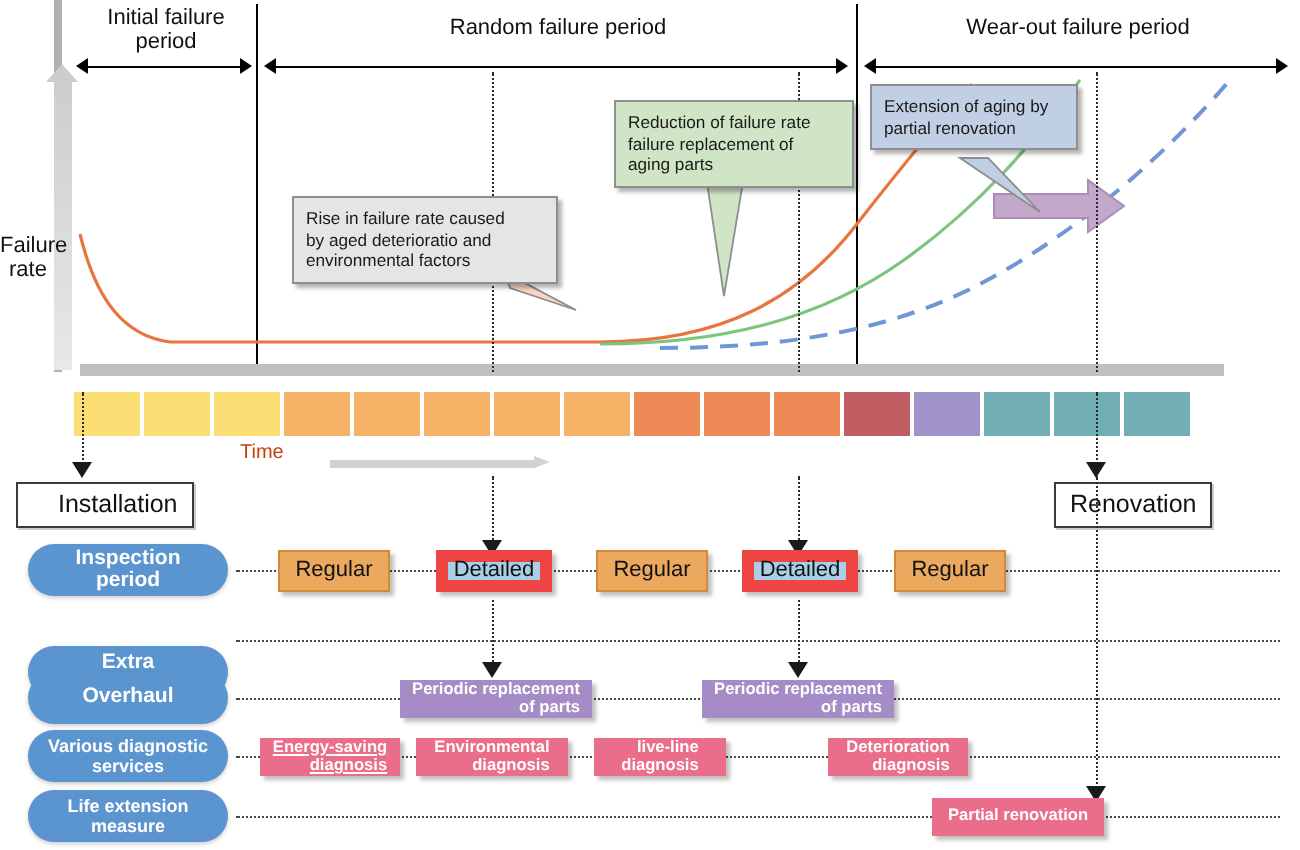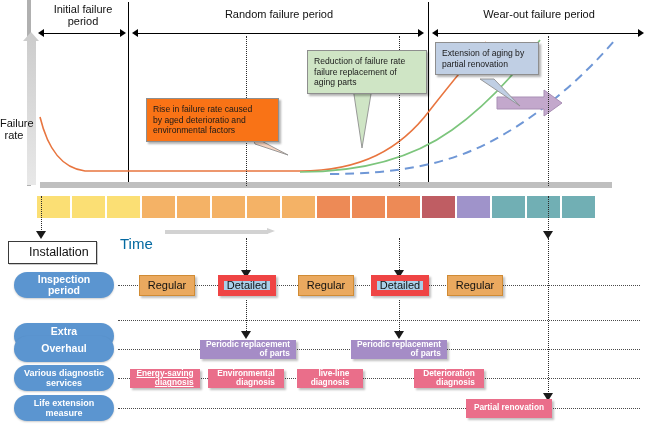--- a/index.html
+++ b/index.html
@@ -84,32 +84,32 @@
   .callout {
     position: absolute;
     font-size: 8.6px;
     line-height: 10.5px;
     padding: 5px 6px;
     border: 1px solid #8e8e8e;
     box-shadow: 2px 2px 2px rgba(0,0,0,0.30);
     color: #1a1a1a;
     z-index: 5;
   }
-  .callout.peach { background: #f97316; }
+  .callout.peach { background: #e5e5e5; }
   .callout.green { background: #cfe5c5; }
   .callout.blue  { background: #c0cfe4; }
 
   
   #timeline { position: absolute; left: 37px; top: 196px; height: 22px; display: flex; gap: 2px; }
   #timeline .blk { width: 33px; height: 22px; }
 
   
   .time-text {
-    position: absolute; left: 120px; top: 235px;
-    font-size: 15px; color: #0369a1;
+    position: absolute; left: 120px; top: 221px;
+    font-size: 10px; color: #c2410c;
   }
   .time-arrow {
     position: absolute; left: 165px; top: 228px;
     width: 110px; height: 7px;
   }
   .time-arrow .bar {
     position: absolute; left:0; top: 2px; right: 7px; height: 4px;
     background: #d2d2d2;
   }
   .time-arrow .head {
@@ -316,20 +316,21 @@
     <div class="bar"></div>
     <div class="head"></div>
   </div>
 
   <div class="dotted-v" style="left:41px; top:196px; height:36px;"></div>
   <div class="dotted-v-head" style="left:36px; top:231px;"></div>
   <div class="event-box" style="left:8px; top:241px;padding-left:20px;">Installation</div>
 
   <div class="dotted-v" style="left:548px; top:196px; height:36px;"></div>
   <div class="dotted-v-head" style="left:543px; top:231px;"></div>
+  <div class="event-box" style="left:527px; top:241px;">Renovation</div>
 
   <div class="dotted-v" style="left:246px; top:36px; height:150px;"></div>
   <div class="dotted-v" style="left:399px; top:36px; height:150px;"></div>
   <div class="dotted-v" style="left:548px; top:36px; height:150px;"></div>
 
   <div class="dotted-v" style="left:246px; top:238px; height:40px;"></div>
   <div class="dotted-v-head" style="left:241px; top:270px;"></div>
   <div class="dotted-v" style="left:399px; top:238px; height:40px;"></div>
   <div class="dotted-v-head" style="left:394px; top:270px;"></div>
   <div class="dotted-v" style="left:548px; top:238px; height:158px;"></div>

